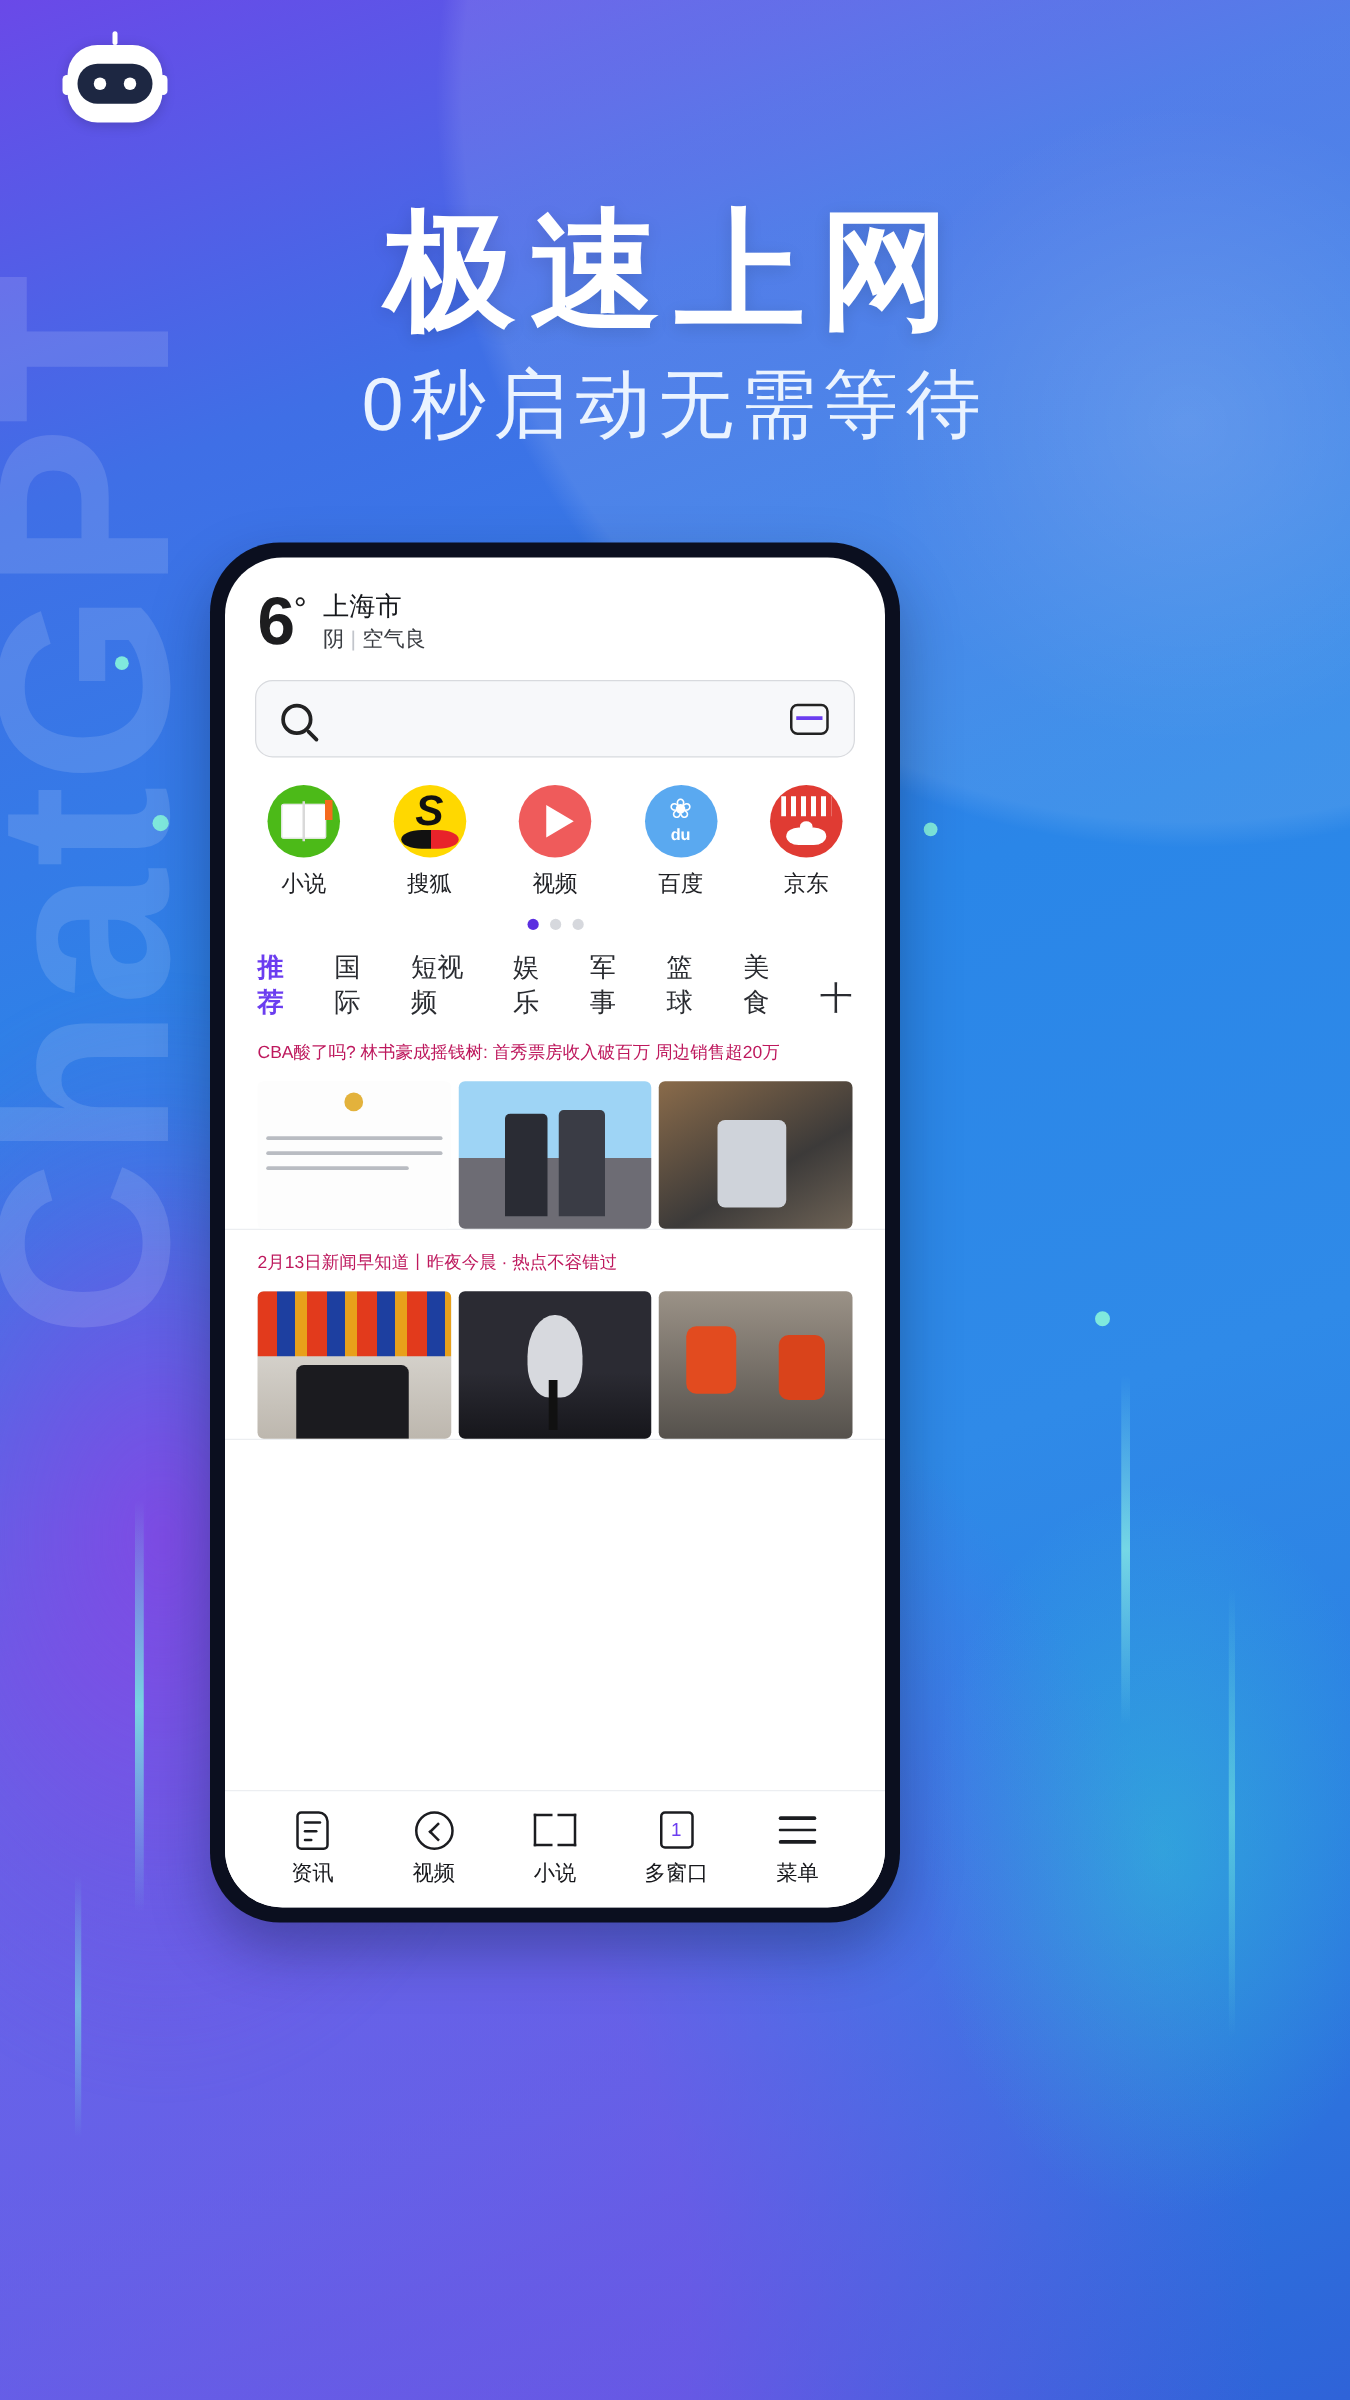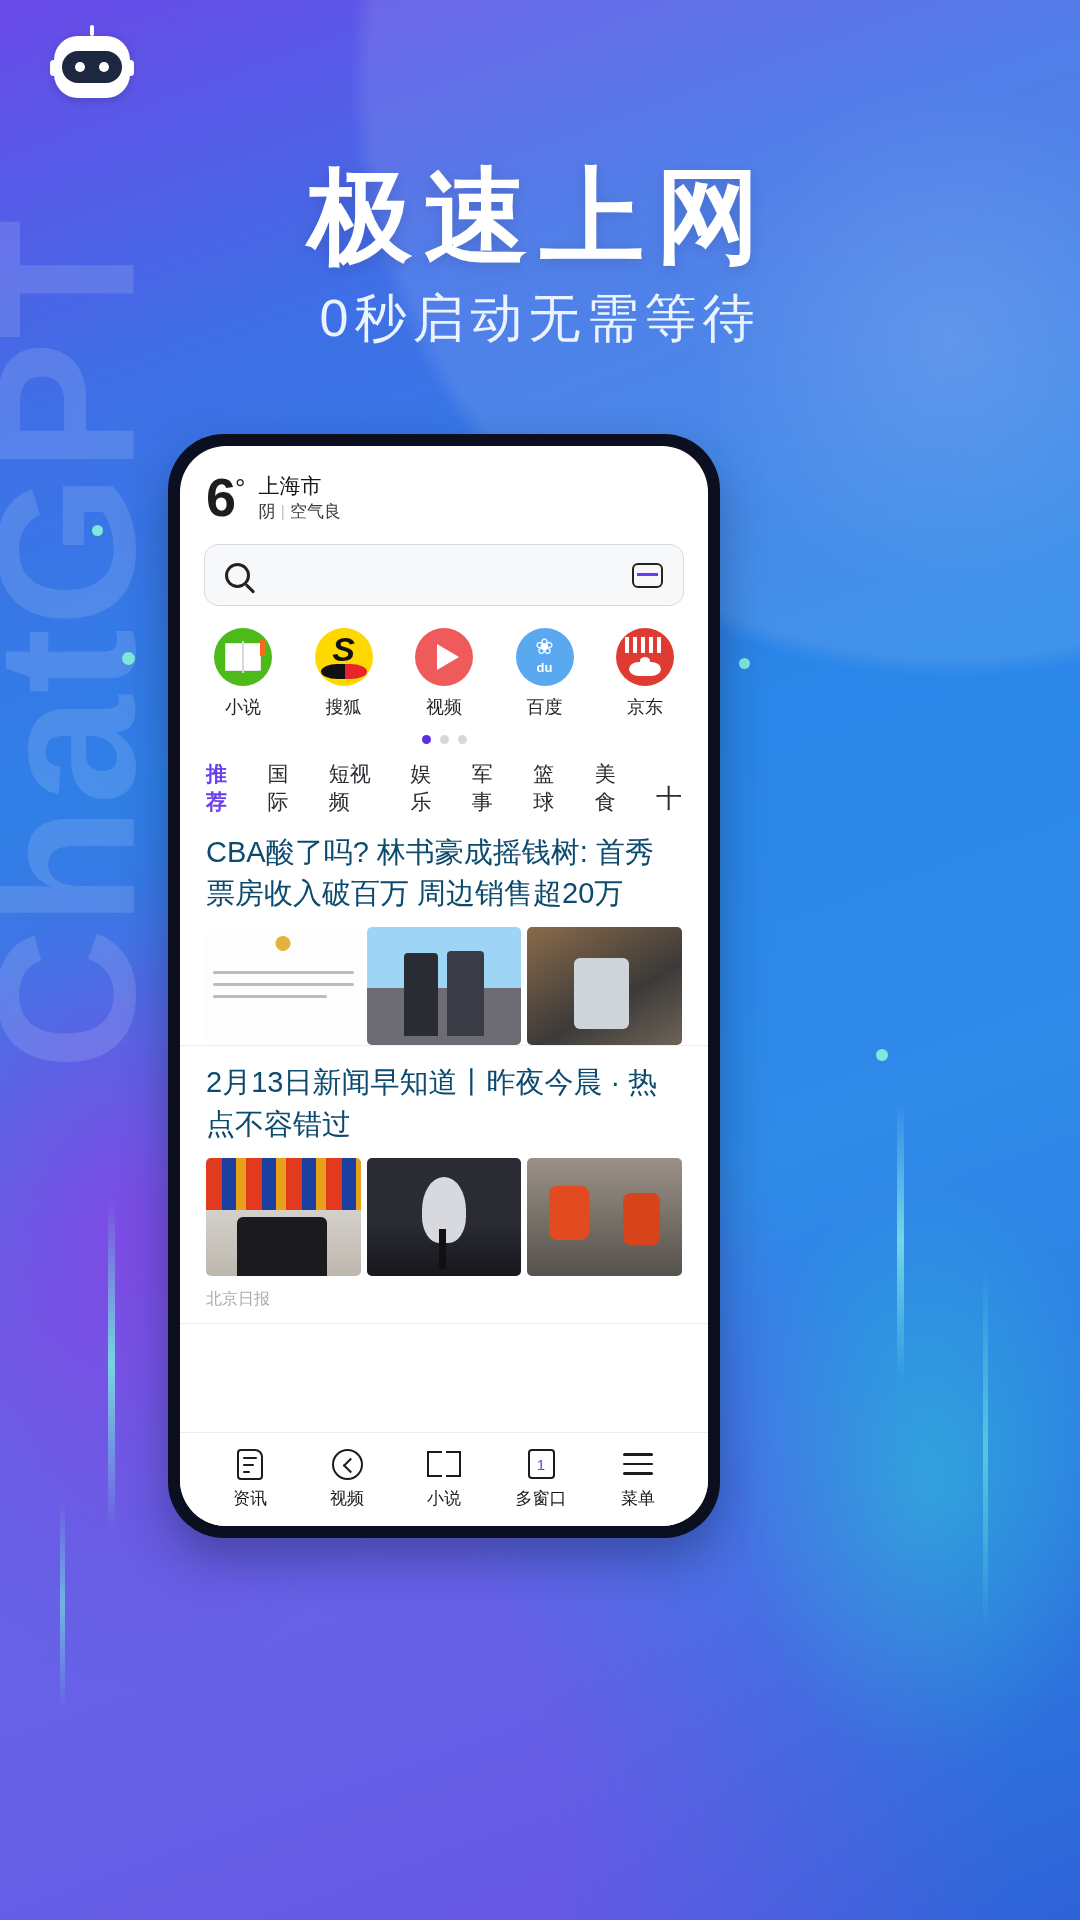--- a/index.html
+++ b/index.html
@@ -74,21 +74,21 @@
   .logo-ear.l{ left:-4px; } .logo-ear.r{ right:-4px; }
 
   
   .promo-title{
     position:absolute; top:148px; width:100%; text-align:center;
     color:#fff; font-size:104px; font-weight:bold; letter-spacing:12px;
     text-shadow:0 3px 14px rgba(0,0,0,.12);
   }
   .promo-sub{
     position:absolute; top:284px; width:100%; text-align:center;
-    color:#eaf3ff; font-size:52px; letter-spacing:6px;
+    color:#eaf3ff; font-size:60px; letter-spacing:6px;
   }
 
   
   .phone{
     position:absolute; left:168px; top:434px;
     width:552px; height:1104px;
     background:#0b0f1f; border-radius:56px;
     padding:12px;
     box-shadow:0 22px 46px rgba(10,24,60,.36);
   }
@@ -154,21 +154,21 @@
   .pd.on{ background:#5b2fe0; }
 
   
   .tabs{ display:flex; align-items:flex-end; gap:21px; padding:16px 26px 0; font-size:21px; color:#2a2c31; }
   .tab.active{ color:#6b3df0; font-weight:bold; }
   .tab-plus{ font-size:26px; color:#2a2c31; margin-left:auto; }
 
   
   .feed{ flex:1; overflow:hidden; }
   .card{ padding:16px 26px 0; border-bottom:1px solid #eceef1; }
-  .card-title{ font-size:29px; line-height:1.42; color:#0c4a6e; }
+  .card-title{ font-size:14px; line-height:1.42; color:#be185d; }
   .thumbs{ display:flex; gap:6px; margin-top:13px; }
   .th{ flex:1; height:118px; border-radius:5px; overflow:hidden; position:relative; background:#dfe3e8; }
   .src{ font-size:16px; color:#a8abb2; padding:13px 0 13px; }
 
   
   .t-doc{ background:#fdfdfd; }
   .t-doc .doc-star{ position:absolute; left:50%; top:9px; transform:translateX(-50%); width:15px; height:15px; background:#e3b23c; border-radius:50%; }
   .t-doc .ln{ position:absolute; left:7px; right:7px; height:3px; background:#b9bcc2; border-radius:2px; }
   .t-ph1{ background:linear-gradient(180deg,#9ed4f5 0 52%,#6d6c74 52% 100%); }
   .t-ph1:before{ content:""; position:absolute; left:24%; top:22%; width:22%; height:70%; background:#2a2c34; border-radius:4px 4px 0 0; }
@@ -334,21 +334,20 @@
       </div>
     </div>
 
     <div class="card">
       <div class="card-title">2月13日新闻早知道丨昨夜今晨 · 热点不容错过</div>
       <div class="thumbs">
         <div class="th t-flag"></div>
         <div class="th t-dark"></div>
         <div class="th t-rescue"></div>
       </div>
-      <div class="src">北京日报</div>
     </div>
 
 
   </div>
 
   <div class="bnav">
     <div class="bn">
       <div class="bn-ic">
         <div class="ic-news">
           <i style="top:6px;width:14px"></i>

